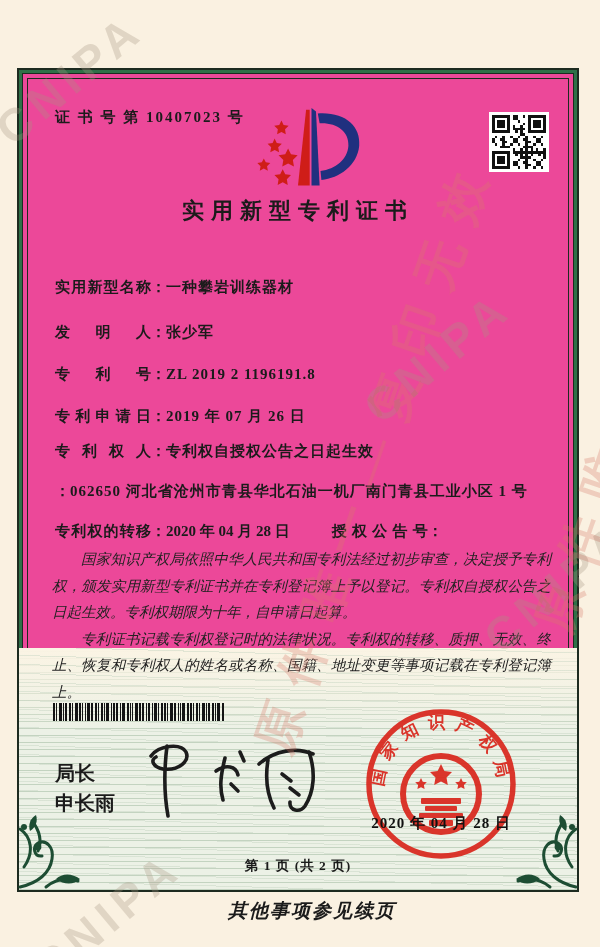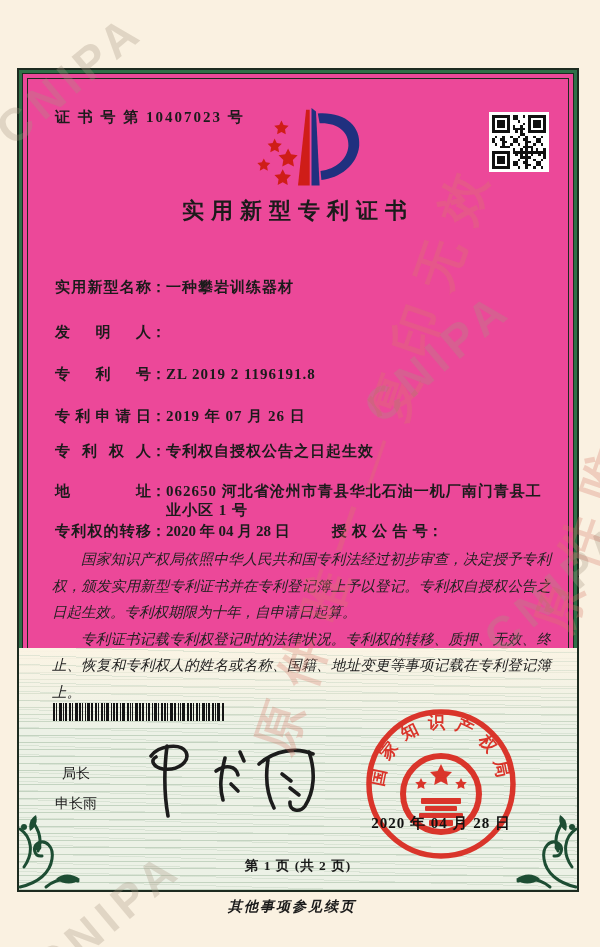--- a/index.html
+++ b/index.html
@@ -47,30 +47,30 @@
      background:linear-gradient(180deg,#fbf4e4 0%,rgba(251,244,228,0) 34%);}
   .green-zone::after{content:"";position:absolute;inset:0;
      background:repeating-linear-gradient(1.6deg,rgba(195,211,192,.45) 0 1px,transparent 1px 9px);}
   .ornament{position:absolute;bottom:-1px;width:72px;height:84px;z-index:4;}
   .orn-right{right:-1px;}
   .orn-left{left:-1px;transform:scaleX(-1);}
   
   .barcode{position:absolute;left:34px;top:633px;width:176px;height:18px;display:flex;align-items:stretch;z-index:4;}
   .barcode i{display:block;background:#141414;}
   
-  .officer{position:absolute;left:36px;top:688px;font-size:14px;font-weight:normal;line-height:30px;z-index:5;
-           font-family:"Liberation Sans","DejaVu Sans",sans-serif;text-align:center;}
+  .officer{position:absolute;left:36px;top:688px;font-size:20px;font-weight:bold;line-height:30px;z-index:5;
+           font-family:"Liberation Sans","DejaVu Sans",sans-serif;}
   .sig{position:absolute;left:118px;top:662px;width:200px;height:90px;z-index:5;}
   .seal{position:absolute;left:344px;top:636px;width:156px;height:156px;z-index:7;opacity:.92;}
   .seal-date{position:absolute;left:344px;top:744px;width:156px;text-align:center;
              font-size:15px;font-weight:bold;color:#111;z-index:8;letter-spacing:1px;}
   
   .page-info{position:absolute;left:0;right:0;top:787px;text-align:center;font-size:13.5px;
              font-weight:bold;z-index:5;letter-spacing:1px;}
-  .continuation{position:absolute;left:228px;top:898px;font-size:14px;font-weight:bold;
+  .continuation{position:absolute;left:228px;top:898px;font-size:19px;font-weight:bold;
                 font-style:italic;letter-spacing:2px;z-index:2;}
 </style>
 </head>
 <body>
 
 <div class="frame">
   <div class="frame-mid">
     <div class="frame-inner"></div>
   </div>
 
@@ -247,38 +247,38 @@
     <div class="title">实用新型专利证书</div>
 
     <div class="row" style="top:208px">
       <span class="lbl">实用新型名称</span>
         <span class="colon">：</span>
       <span class="val">一种攀岩训练器材</span>
     </div>
     <div class="row" style="top:253px">
       <span class="lbl">发明人</span>
         <span class="colon">：</span>
+      <span class="val">张少军</span>
     </div>
     <div class="row" style="top:295px">
       <span class="lbl">专利号</span>
         <span class="colon">：</span>
       <span class="val">ZL 2019 2 1196191.8</span>
     </div>
     <div class="row" style="top:337px">
       <span class="lbl">专利申请日</span>
         <span class="colon">：</span>
       <span class="val">2019 年 07 月 26 日</span>
     </div>
     <div class="row" style="top:372px">
       <span class="lbl">专利权人</span>
         <span class="colon">：</span>
       <span class="val">专利权自授权公告之日起生效</span>
     </div>
     <div class="row" style="top:412px">
-      <span class="lbl">地址</span>
         <span class="colon">：</span>
       <span class="val">062650 河北省沧州市青县华北石油一机厂南门青县工业小区 1 号</span>
     </div>
     <div class="row" style="top:452px">
       <span class="grant-group">
         <span class="lbl">专利权的转移</span>
           <span class="colon">：</span>
         <span>2020 年 04 月 28 日</span>
       </span>
       <span class="grant-group grant-right">

